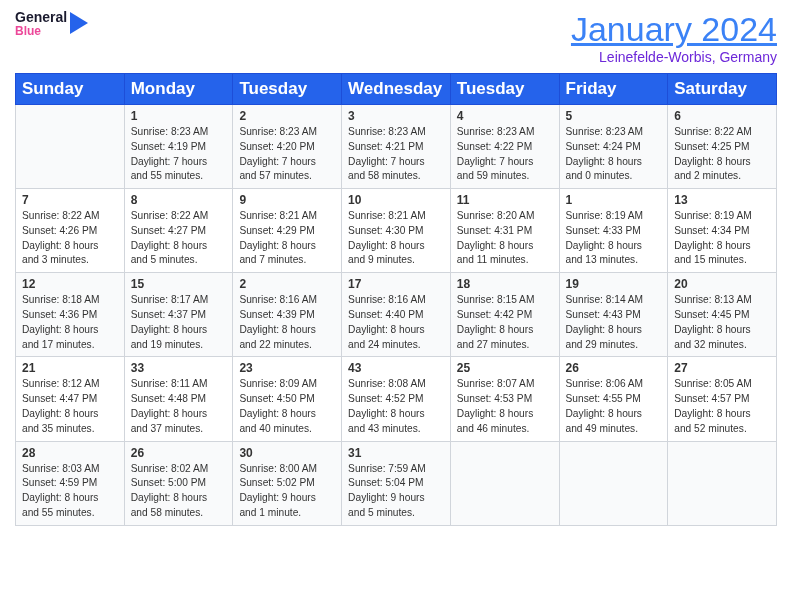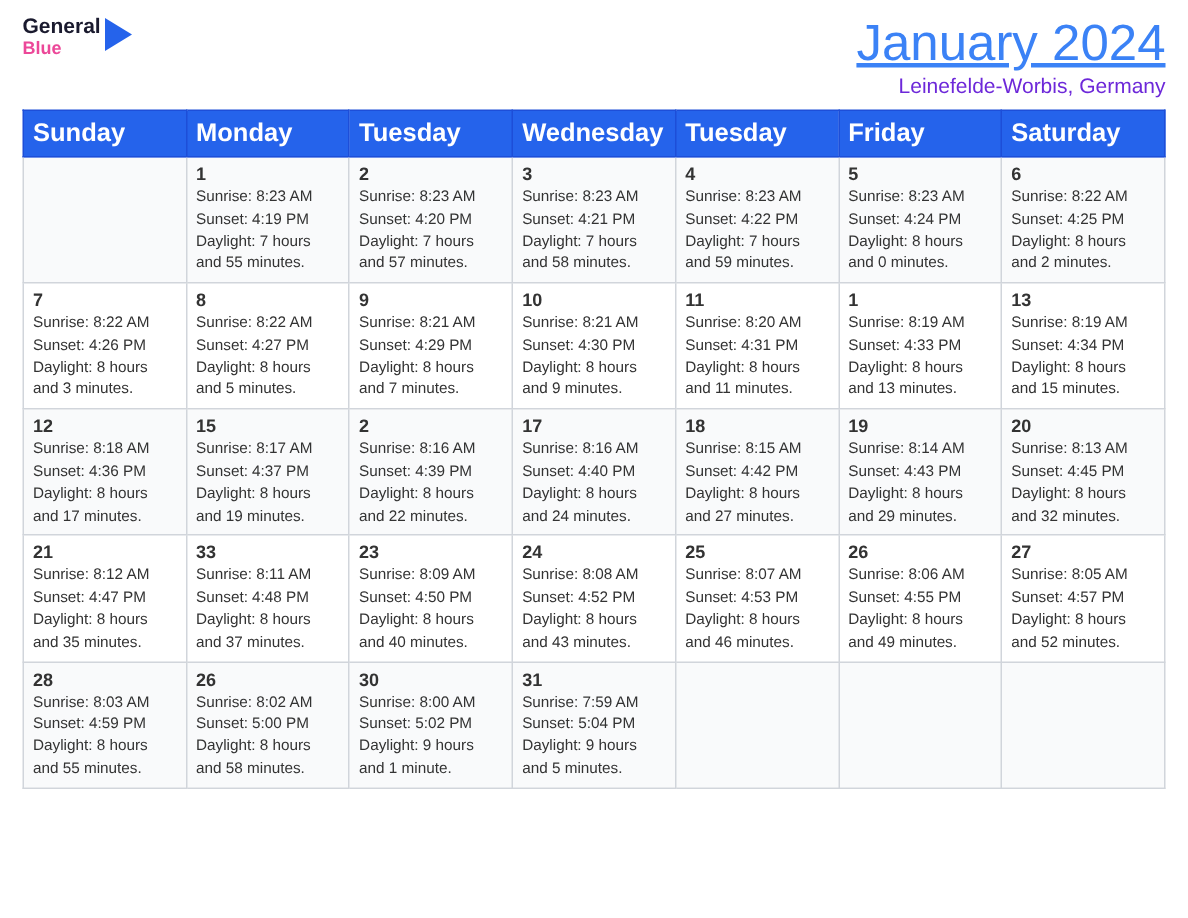--- a/index.html
+++ b/index.html
@@ -217,21 +217,21 @@
           </td>
           <td>
             <span class="day-number">33</span>
             <div class="cell-content">Sunrise: 8:11 AM<br>Sunset: 4:48 PM<br>Daylight: 8 hours<br>and 37 minutes.</div>
           </td>
           <td>
             <span class="day-number">23</span>
             <div class="cell-content">Sunrise: 8:09 AM<br>Sunset: 4:50 PM<br>Daylight: 8 hours<br>and 40 minutes.</div>
           </td>
           <td>
-            <span class="day-number">24</span>
+            <span class="day-number">43</span>
             <div class="cell-content">Sunrise: 8:08 AM<br>Sunset: 4:52 PM<br>Daylight: 8 hours<br>and 43 minutes.</div>
           </td>
           <td>
             <span class="day-number">25</span>
             <div class="cell-content">Sunrise: 8:07 AM<br>Sunset: 4:53 PM<br>Daylight: 8 hours<br>and 46 minutes.</div>
           </td>
           <td>
             <span class="day-number">26</span>
             <div class="cell-content">Sunrise: 8:06 AM<br>Sunset: 4:55 PM<br>Daylight: 8 hours<br>and 49 minutes.</div>
           </td>

